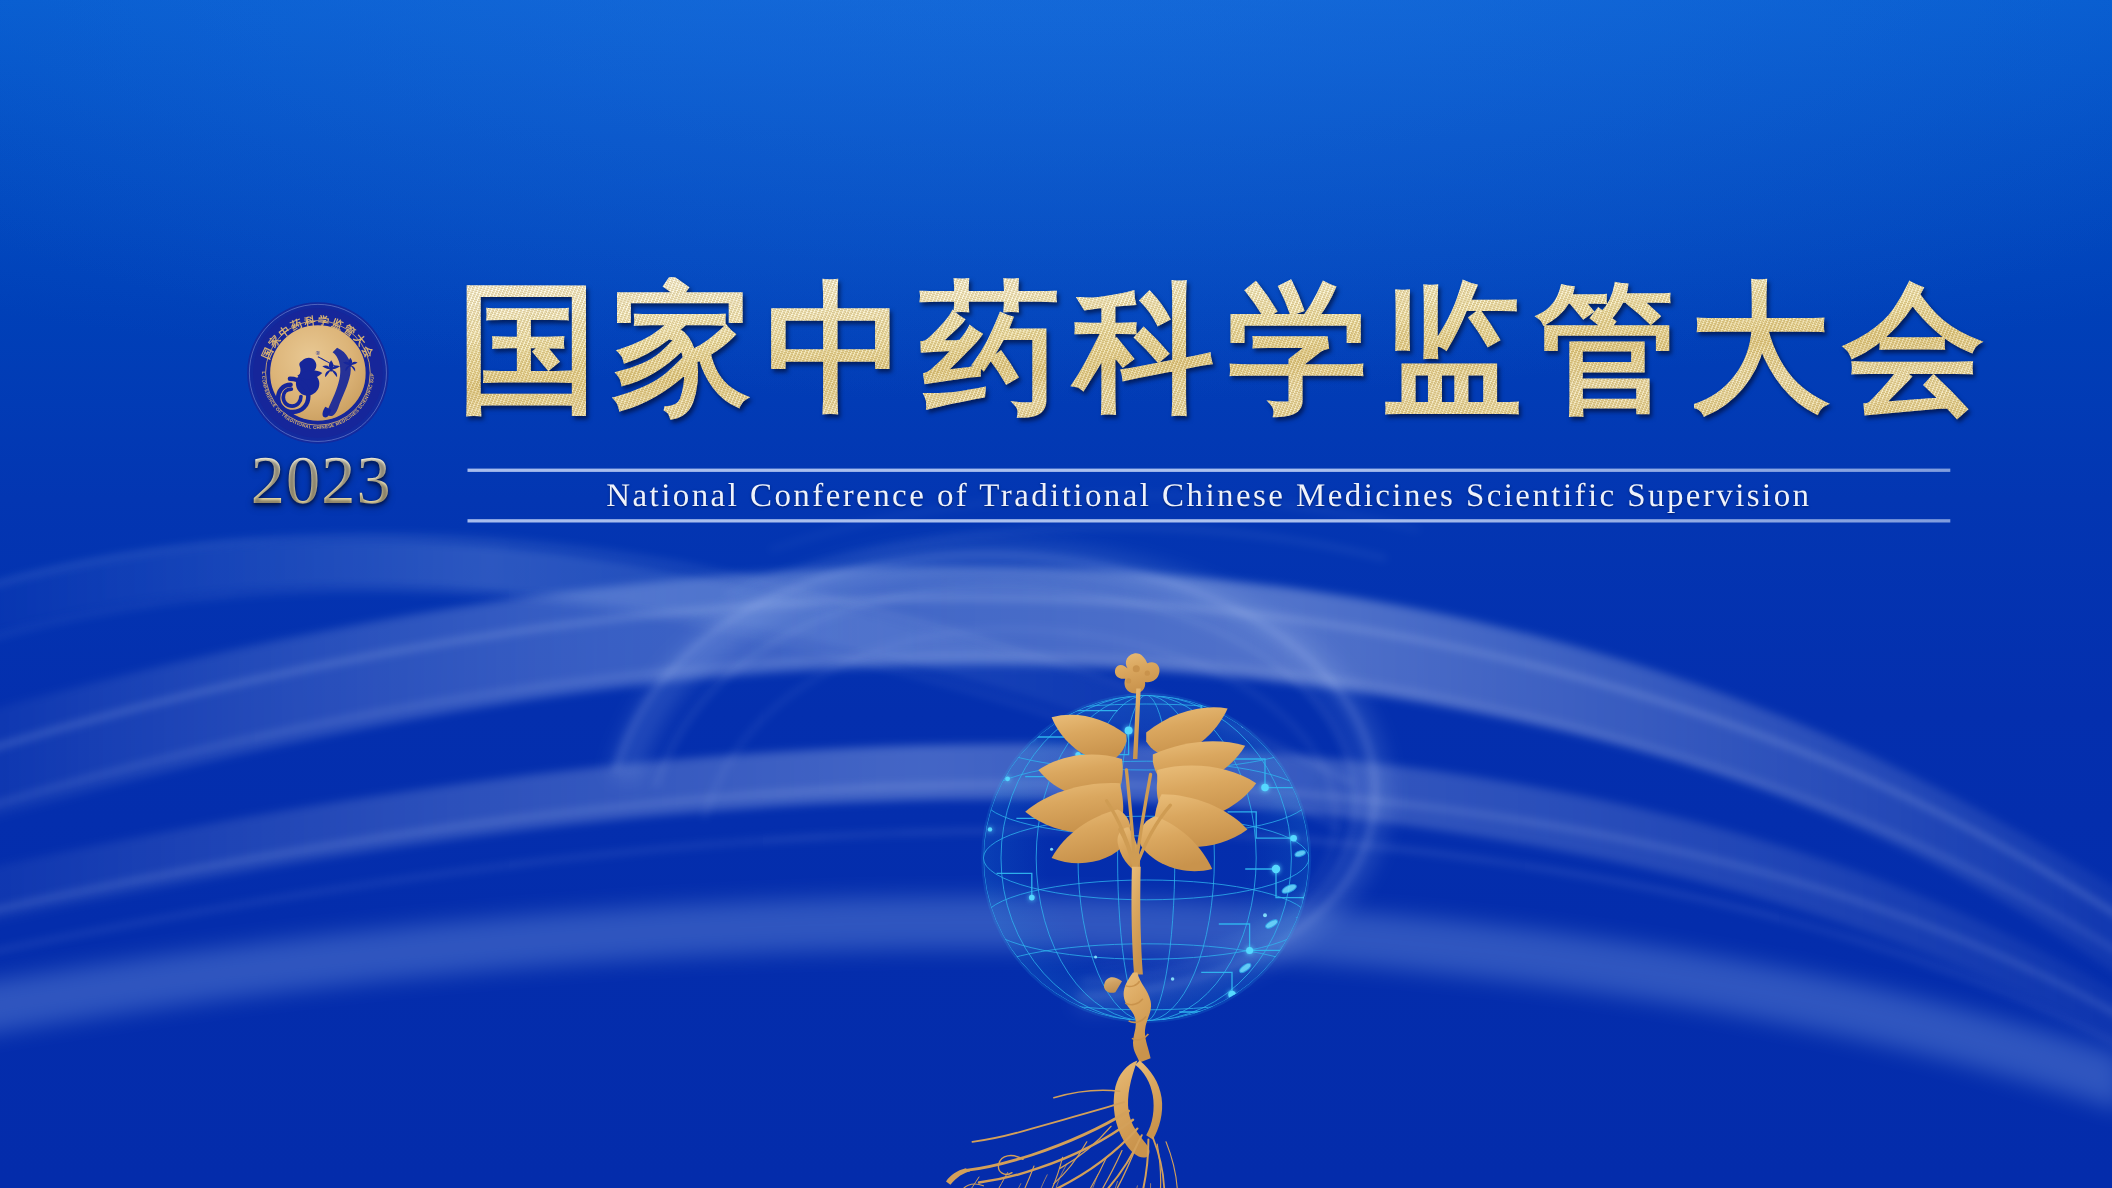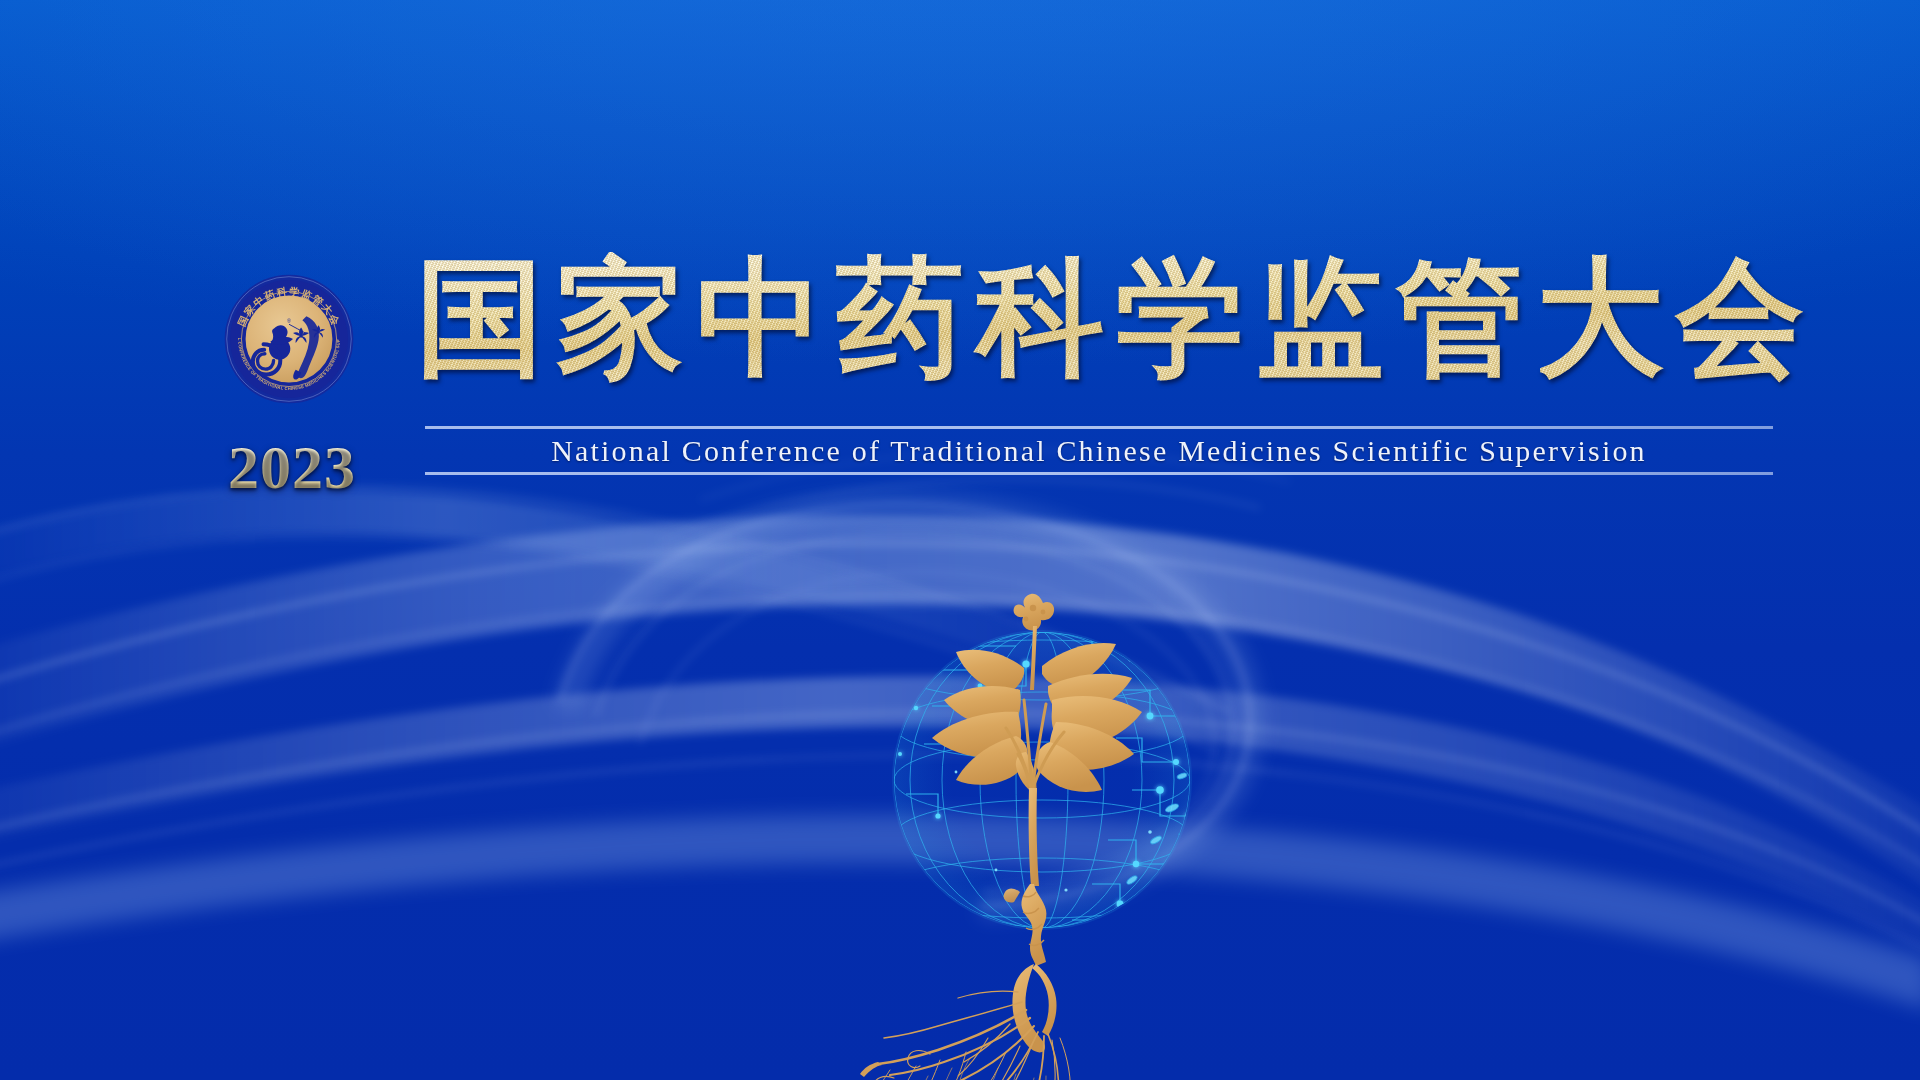--- a/index.html
+++ b/index.html
@@ -35,29 +35,28 @@
   
   .emblem {
     position:absolute; left:222px; top:272px; width:134px; height:134px;
   }
   .emblem svg { display:block; width:134px; height:134px; }
 
   
   .year {
     position:absolute; left:228px; top:406px;
     font-family:"Liberation Serif", serif;
-    font-weight:700; font-size:62px; letter-spacing:1px;
+    font-weight:400; font-size:62px; letter-spacing:1px;
     line-height:1;
     color:#faf2cf;
     background:linear-gradient(180deg,#fffdf0 0%,#f7edc4 45%,#e9d79a 100%);
     -webkit-background-clip:text; background-clip:text;
     -webkit-text-fill-color:transparent;
     text-shadow:0 2px 3px rgba(0,0,10,.45);
     filter:drop-shadow(0 2px 3px rgba(0,0,20,.5));
-    margin-top:30px;
   }
 
   
   .title-cn {
     position:absolute; left:416px; top:252px;
     font-family:"DejaVu Serif","Liberation Serif",serif;
     font-weight:700;
     font-size:128px; line-height:1.02;
     letter-spacing:12px;
     white-space:nowrap;

